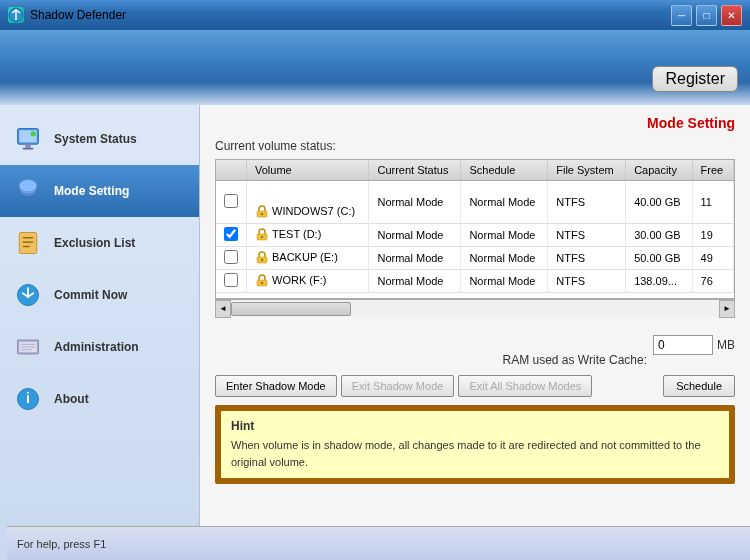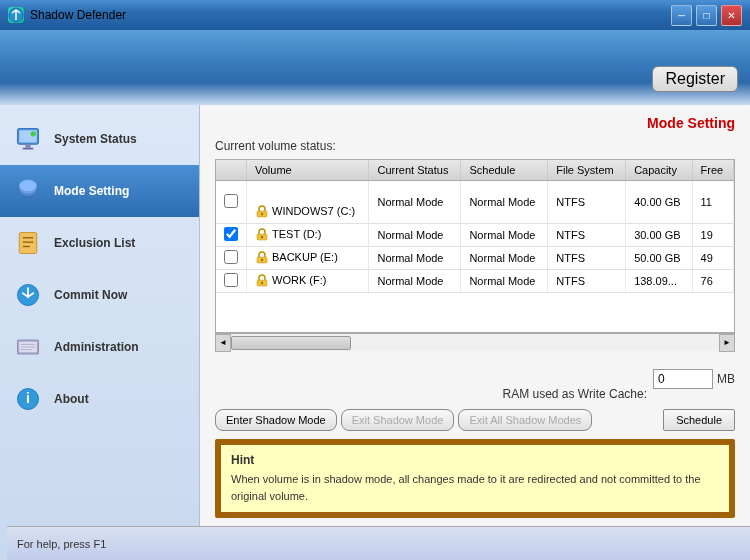--- a/index.html
+++ b/index.html
@@ -124,21 +124,21 @@
     #volume-status-label {
       font-size: 12px;
       color: #333;
       margin-bottom: 6px;
     }
 
     
     #volume-table-container {
       border: 1px solid #aaa;
       background: white;
-      height: 174px;
+      height: 140px;
       overflow: hidden;
       position: relative;
     }
     #volume-table {
       width: 100%;
       border-collapse: collapse;
       font-size: 11px;
     }
     #volume-table thead tr {
       background: linear-gradient(to bottom, #e8e8e8, #d0d0d0);
@@ -234,21 +234,21 @@
       display: flex;
       gap: 4px;
       margin-bottom: 8px;
     }
     .action-btn {
       padding: 4px 10px;
       background: linear-gradient(to bottom, #f8f8f8, #e0e0e0);
       border: 1px solid #888;
       cursor: pointer;
       font-size: 11px;
-      border-radius: 8px;
+      border-radius: 2px;
       white-space: nowrap;
     }
     .action-btn.disabled {
       color: #aaa;
       cursor: default;
     }
     #schedule-btn {
       margin-left: auto;
       padding: 4px 12px;
       background: linear-gradient(to bottom, #f8f8f8, #e0e0e0);

